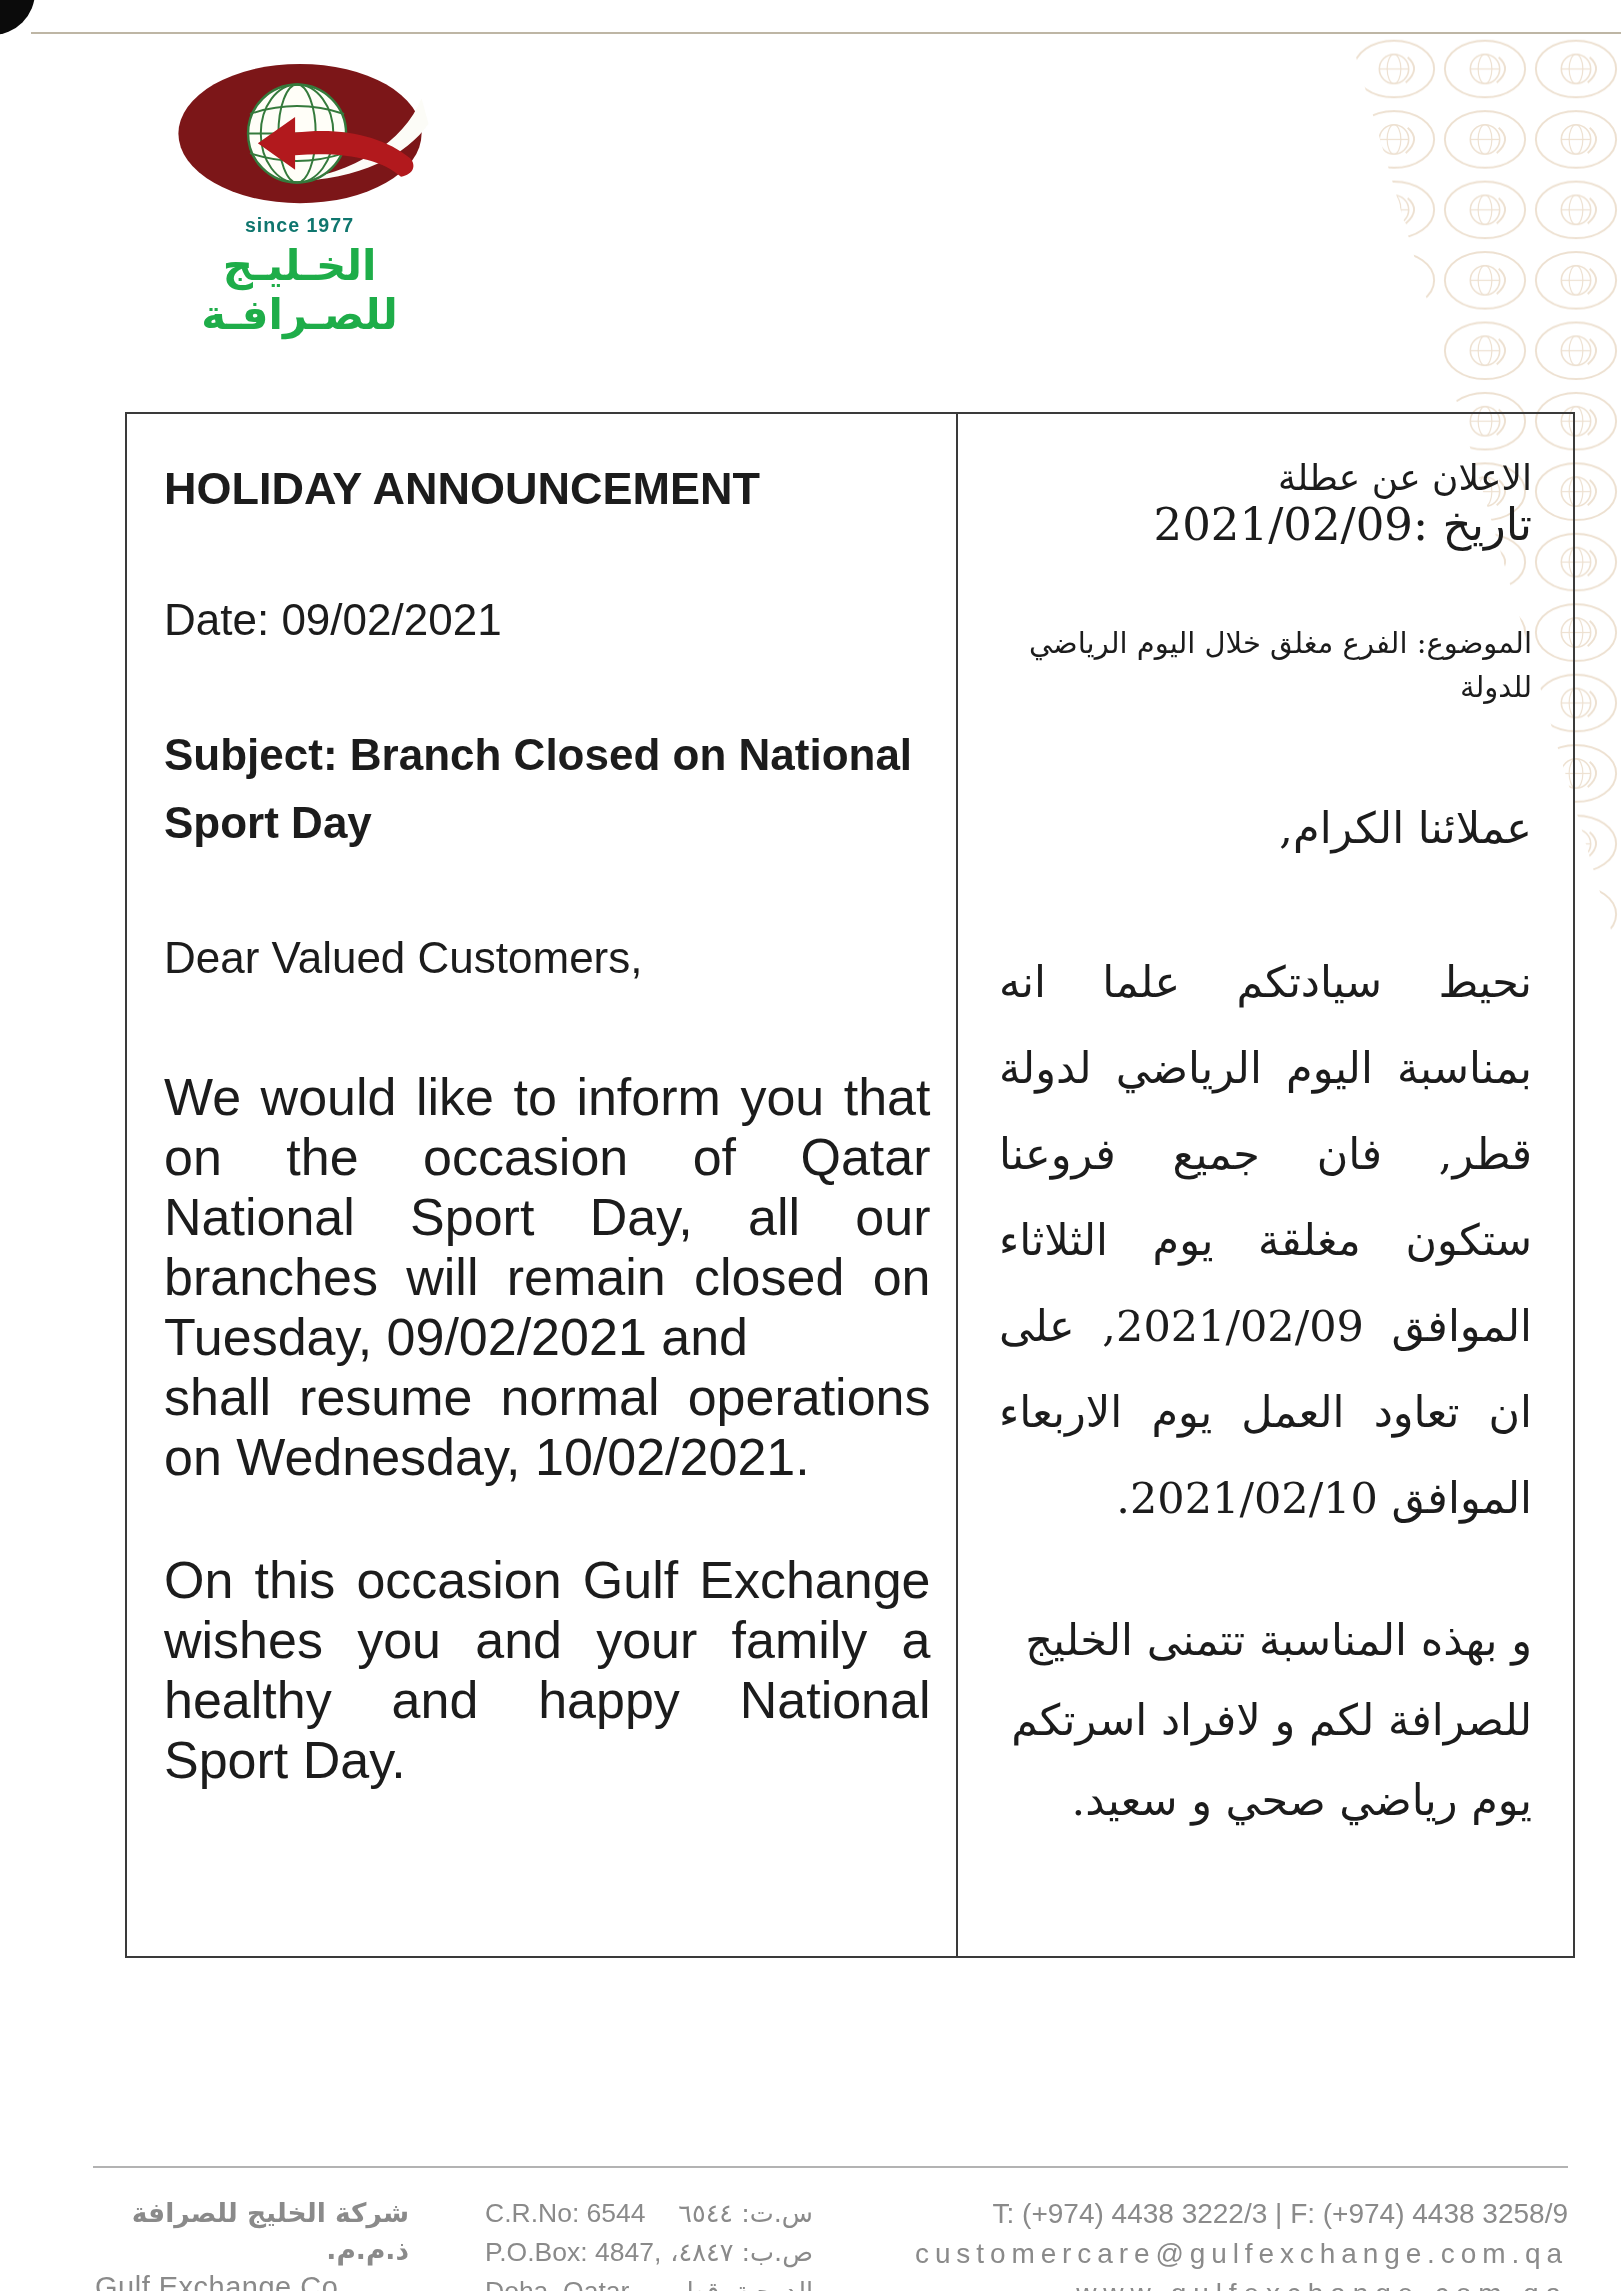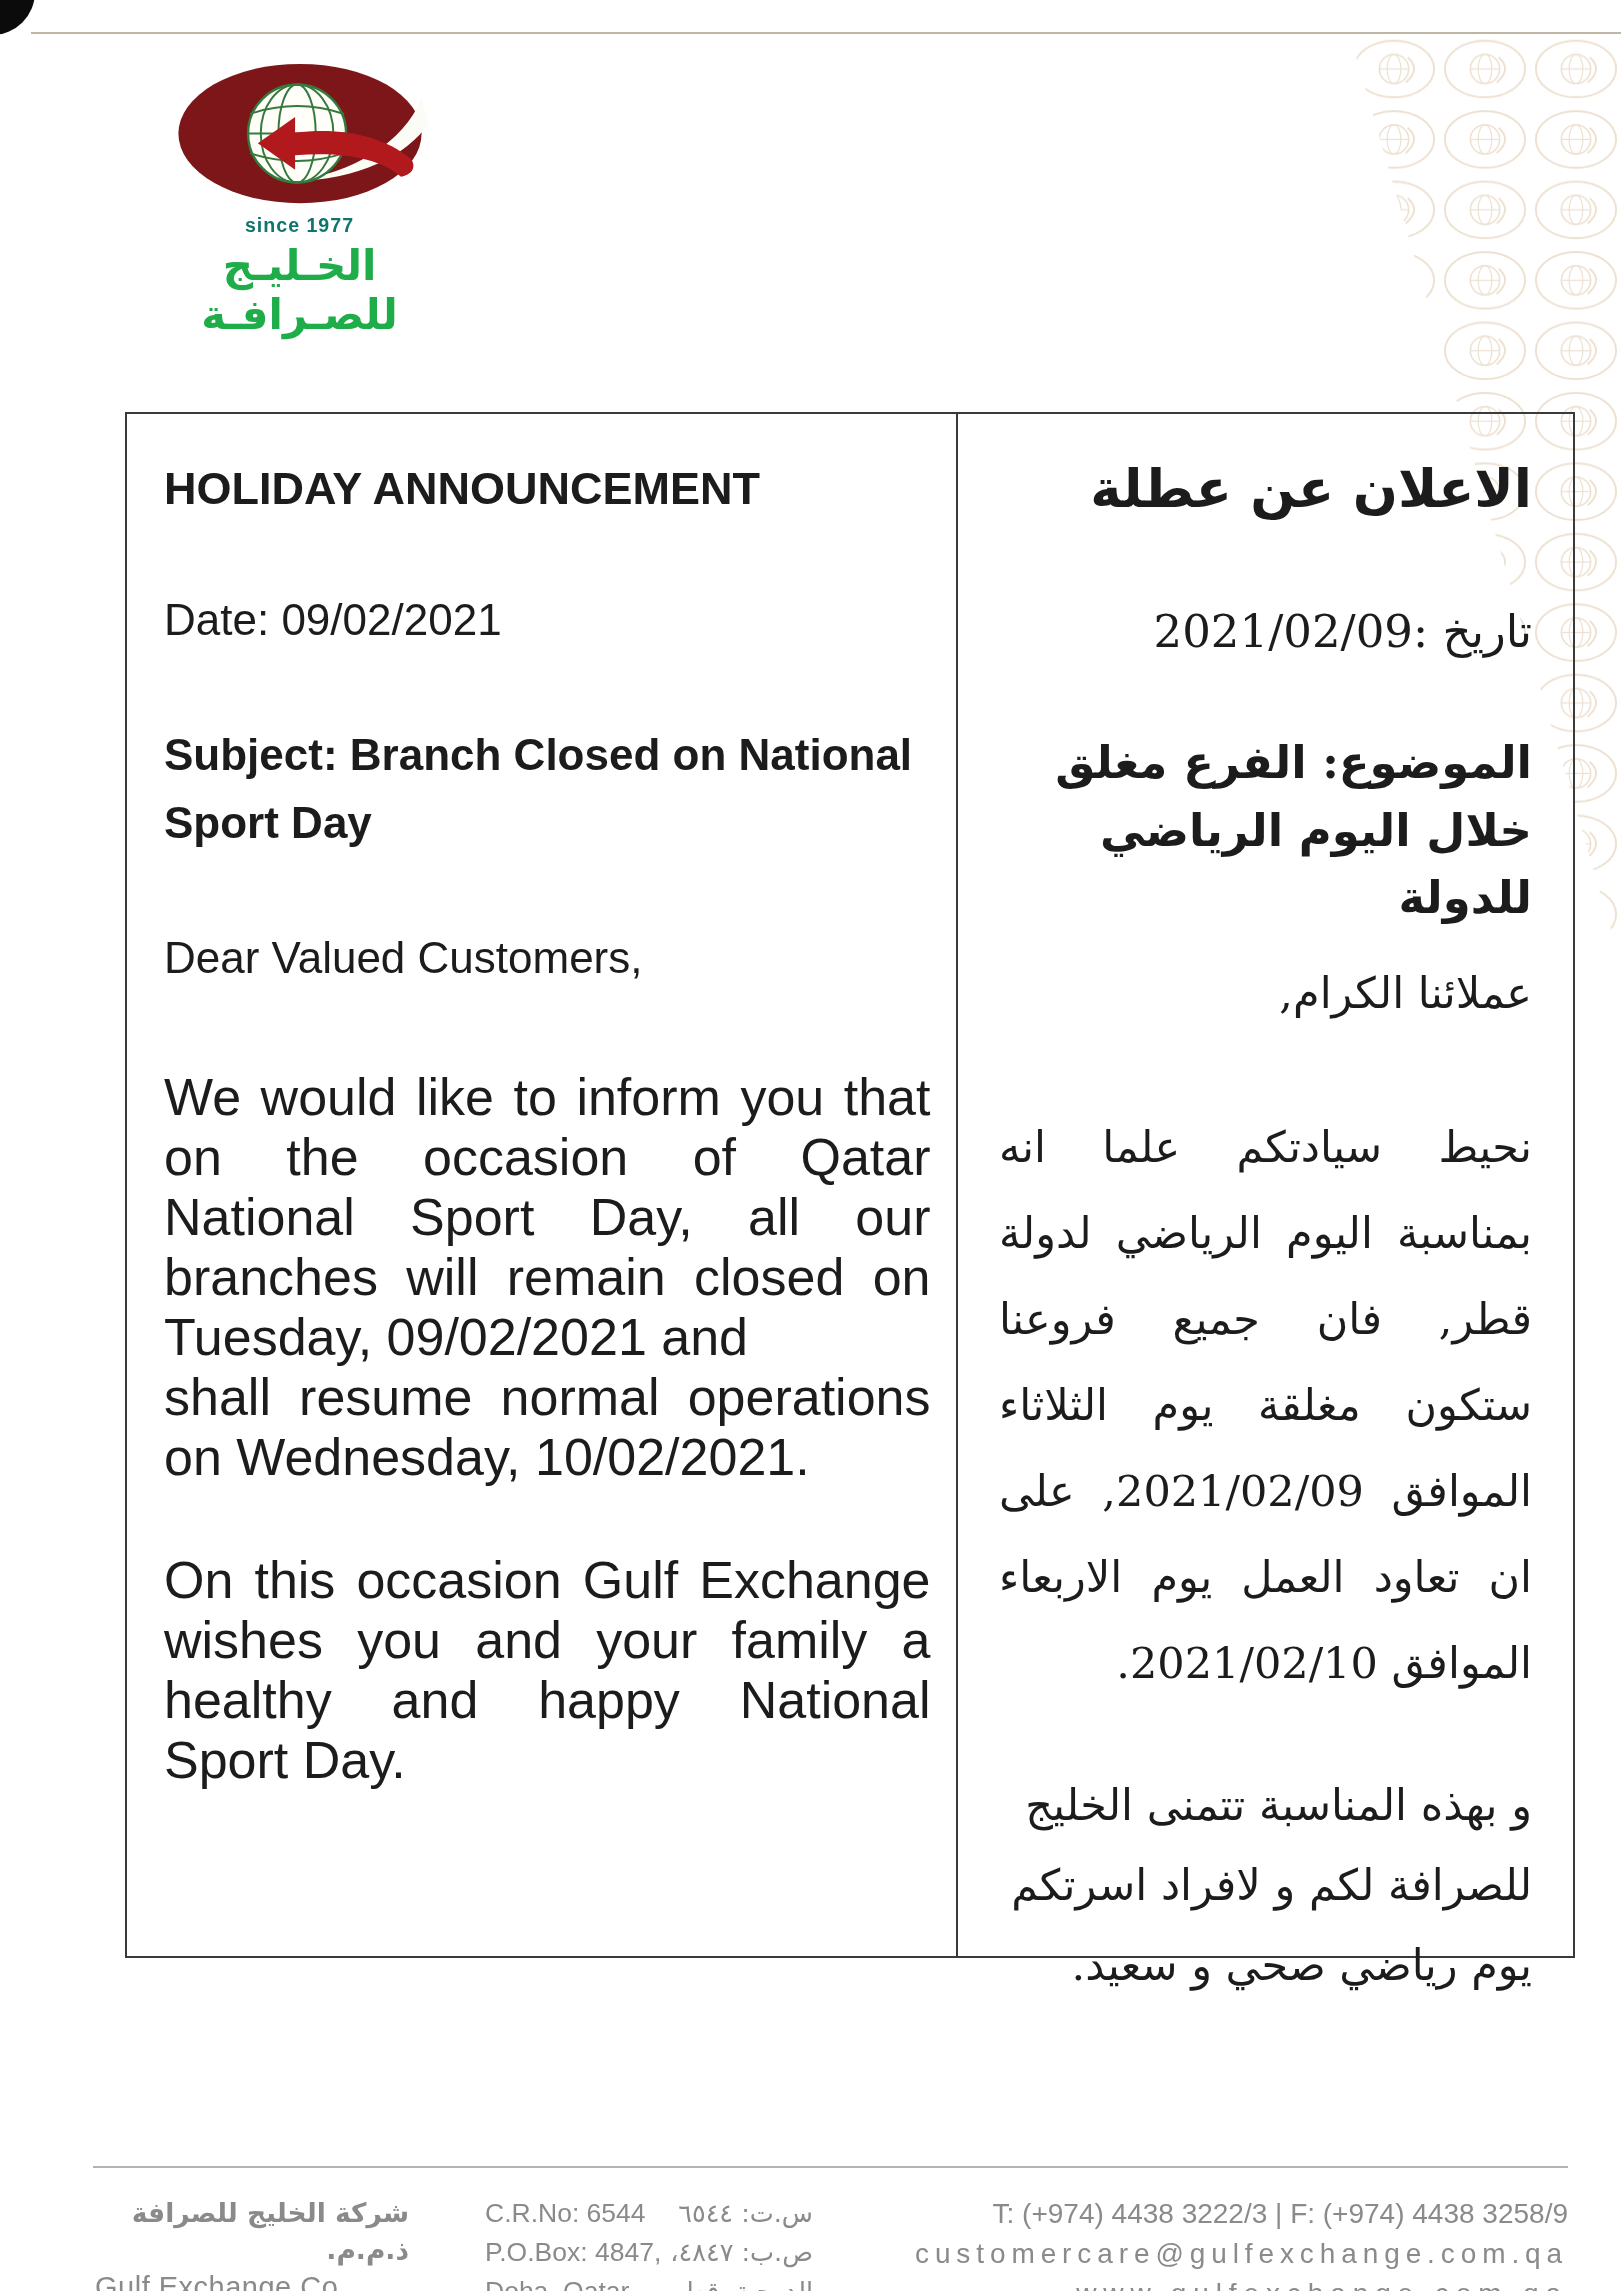--- a/index.html
+++ b/index.html
@@ -56,23 +56,23 @@
     padding:43px 41px 0 41px;
     direction:rtl;text-align:right;
     font-family:"DejaVu Serif","DejaVu Sans",sans-serif;
   }
   .en-title{font-size:45px;font-weight:bold;margin-bottom:80px;}
   .en-date{font-size:44px;margin-bottom:76px;}
   .en-subject{font-size:44px;font-weight:bold;line-height:1.55;margin-bottom:76px;}
   .en-greet{font-size:44px;margin-bottom:84px;}
   .en-body{font-size:52px;line-height:60px;text-align:justify;}
   .en-p1{margin-bottom:63px;}
-  .ar-title{font-size:53px;font-weight:bold;margin-bottom:86px;}
+  .ar-title{font-size:36px;font-weight:normal;}
   .ar-date{font-size:45px;margin-bottom:71px;}
-  .ar-subject{font-size:45px;font-weight:bold;line-height:1.5;margin-bottom:36px;}
+  .ar-subject{font-size:29px;font-weight:normal;line-height:1.5;margin-bottom:94px;}
   .ar-greet{font-size:43px;margin-bottom:86px;}
   .ar-body{font-size:43px;line-height:86px;text-align:justify;margin-bottom:59px;}
   .ar-body2{font-size:43px;line-height:80px;}
   
   .footer{
     position:absolute;left:93px;top:2166px;width:1475px;height:118px;
     border-top:2px solid #b3b3b3;color:#8a8a8a;
   }
   .f-col{position:absolute;top:25.5px;}
   .f-company{left:2px;width:314px;}

